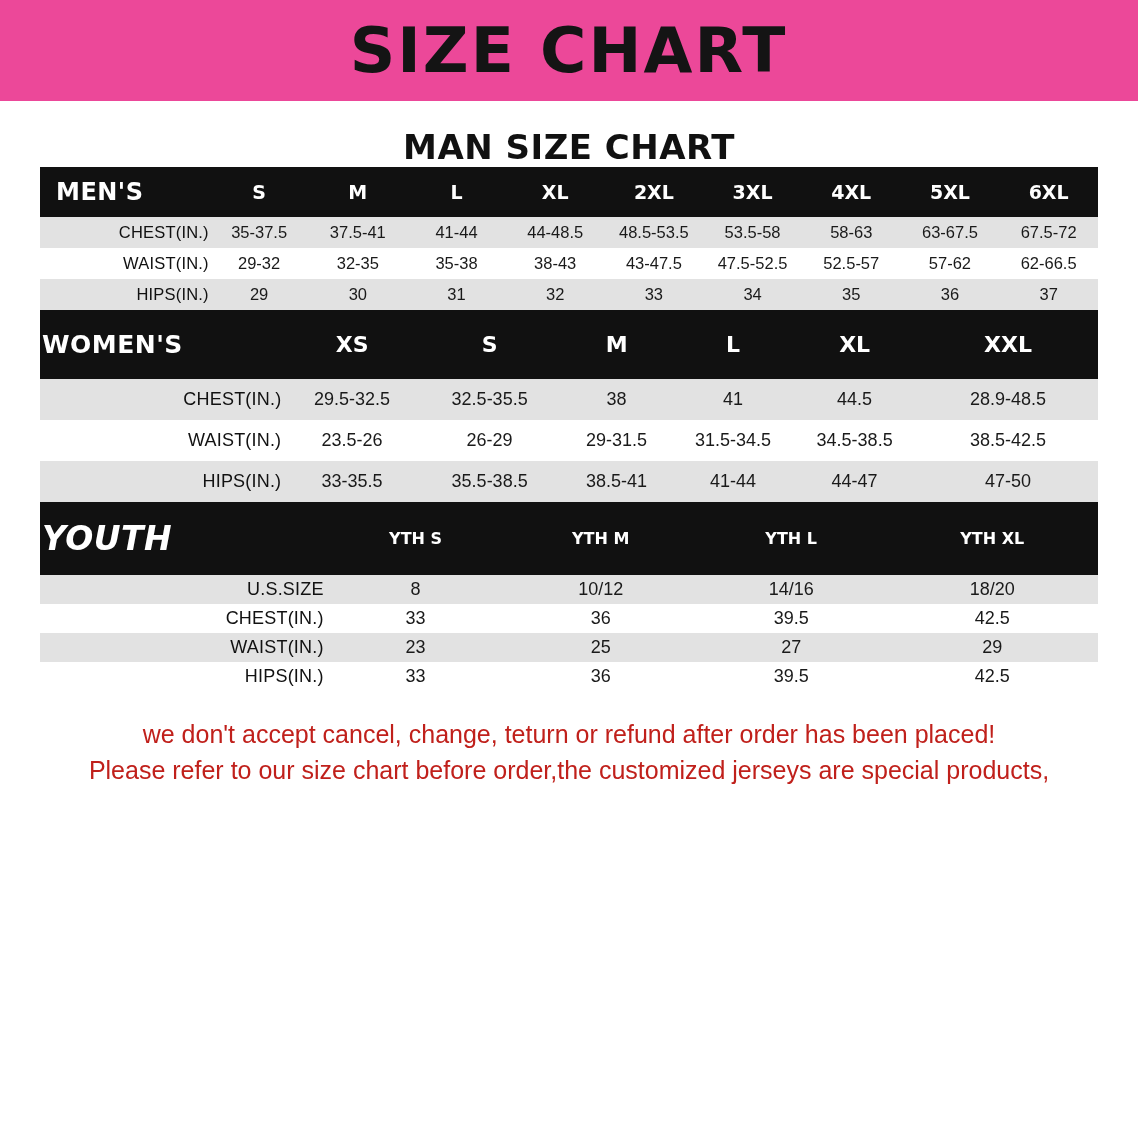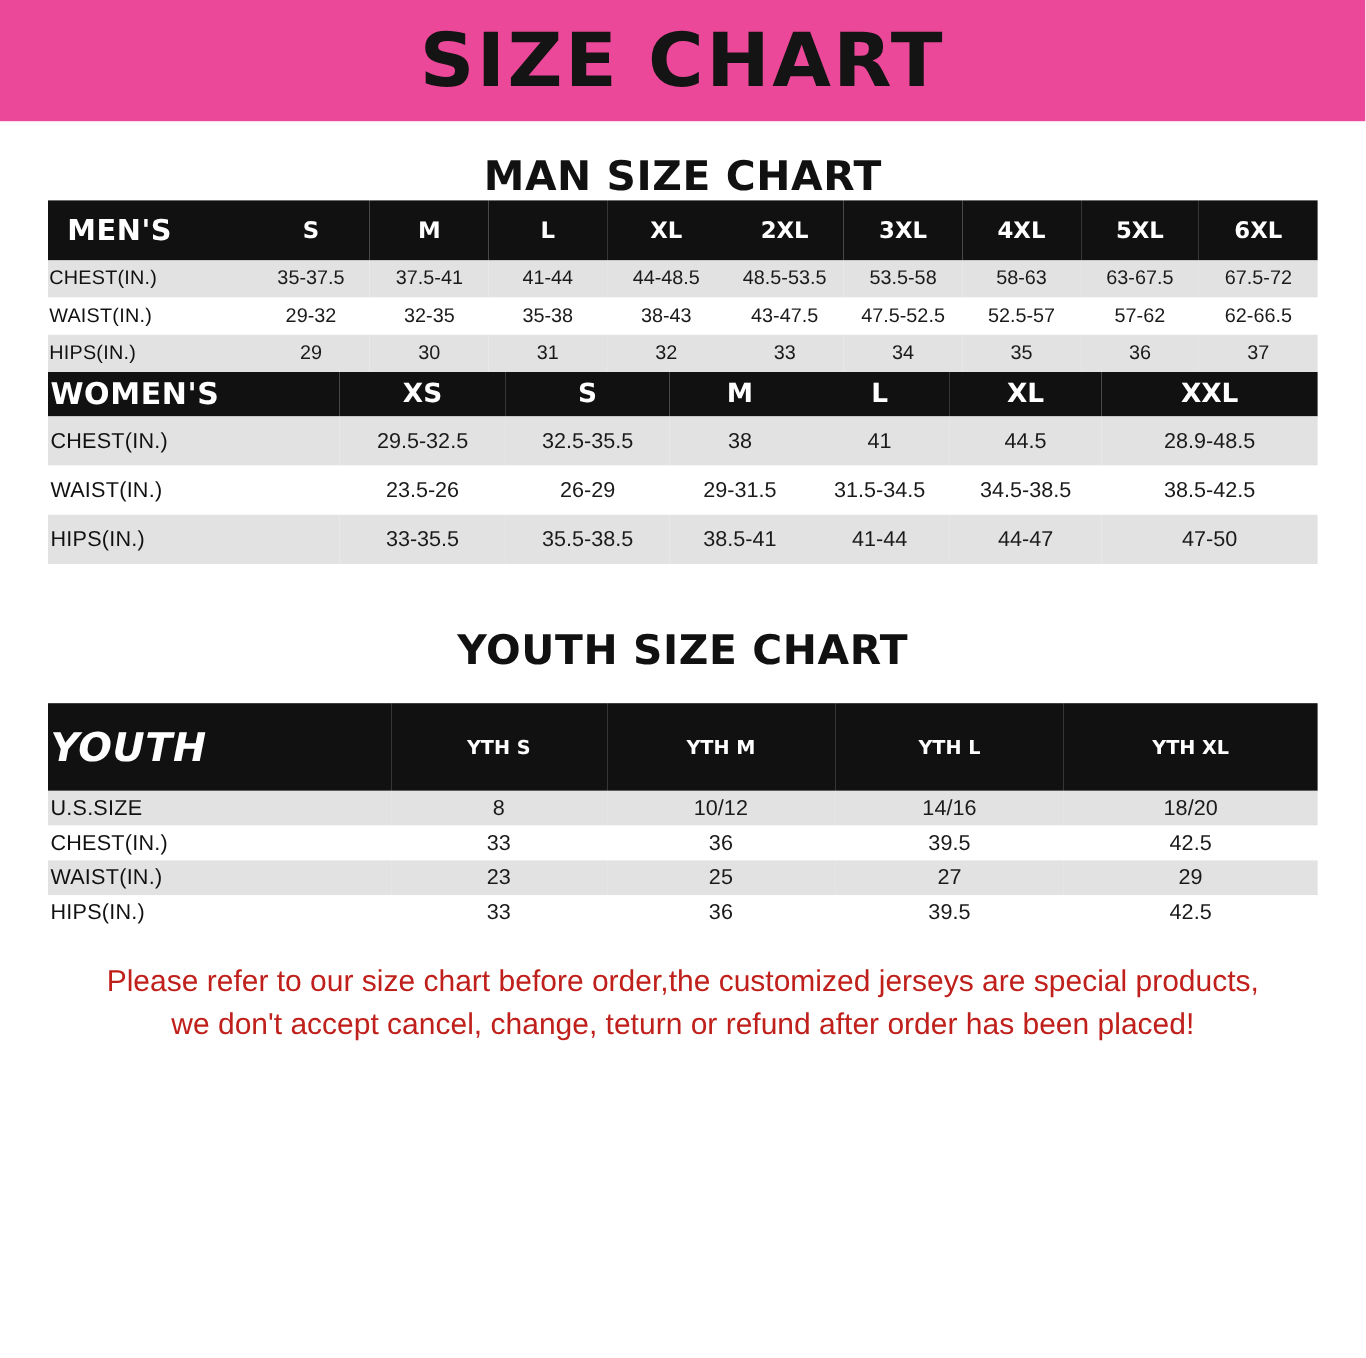--- a/index.html
+++ b/index.html
@@ -74,36 +74,36 @@
     letter-spacing: 0.5px;
   }
   tbody td {
     text-align: center;
     font-family: "Liberation Sans", sans-serif;
     font-size: 17px;
     color: #1a1a1a;
     padding: 7px 2px;
   }
   tbody td.rowhead {
-    text-align: left;
+    text-align: right;
     font-size: 17px;
     color: #111111;
     letter-spacing: 0.2px;
     margin-top: 20px;
   }
   tbody tr.shade td { background: #e2e2e2; }
   tbody tr.plain td { background: #ffffff; }
 
   
   #men-table thead th { font-size: 19px; }
   #men-table thead th.rowhead { font-size: 24px; }
   #men-table tbody td { font-size: 16.5px; padding: 6px 1px; }
 
   
-  #women-table thead th { font-size: 22px; padding: 4px 2px; }
+  #women-table thead th { font-size: 22px; padding: 20px 2px; }
   #women-table thead th.rowhead { font-size: 25px; }
   #women-table tbody td { font-size: 18px; padding: 10px 2px; }
 
   
   #youth-table thead th { font-size: 16px; padding: 17px 2px; }
   #youth-table thead th.rowhead { font-size: 33px; font-style: italic; }
   #youth-table tbody td { font-size: 18px; padding: 4px 2px; }
 
   
   .note {
@@ -242,21 +242,20 @@
           <td>35.5-38.5</td>
           <td>38.5-41</td>
           <td>41-44</td>
           <td>44-47</td>
           <td>47-50</td>
         </tr>
       </tbody>
     </table>
   </div>
 
-  <div class="section-title t-youth">YOUTH SIZE CHART</div>
   <div class="table-wrap">
     <table id="youth-table">
       <colgroup>
         <col style="width:27%">
           <col style="width:17%">
           <col style="width:18%">
           <col style="width:18%">
           <col style="width:20%">
       </colgroup>
       <thead>
@@ -295,17 +294,17 @@
           <td>33</td>
           <td>36</td>
           <td>39.5</td>
           <td>42.5</td>
         </tr>
       </tbody>
     </table>
   </div>
 
   <div class="note">
+    <span>we don't accept cancel, change, teturn or refund after order has been placed!</span>
     <span>Please refer to our size chart before order,the customized jerseys are special products,</span>
-    <span>we don't accept cancel, change, teturn or refund after order has been placed!</span>
   </div>
 
 </div>
 
 </body></html>

